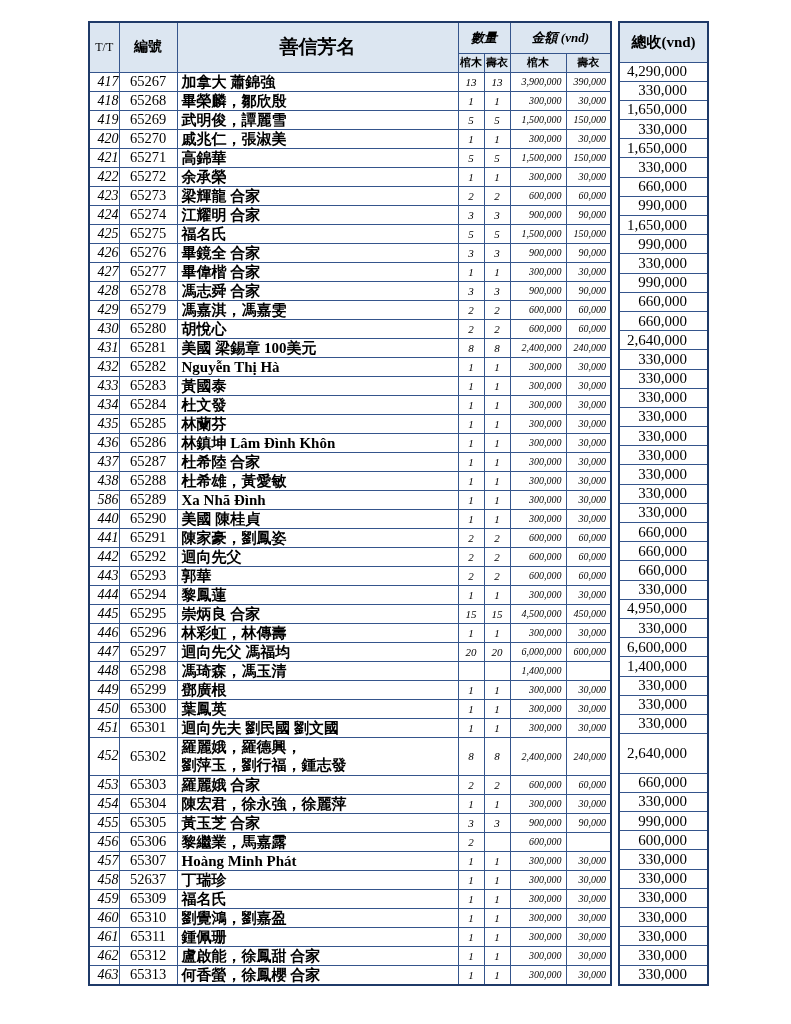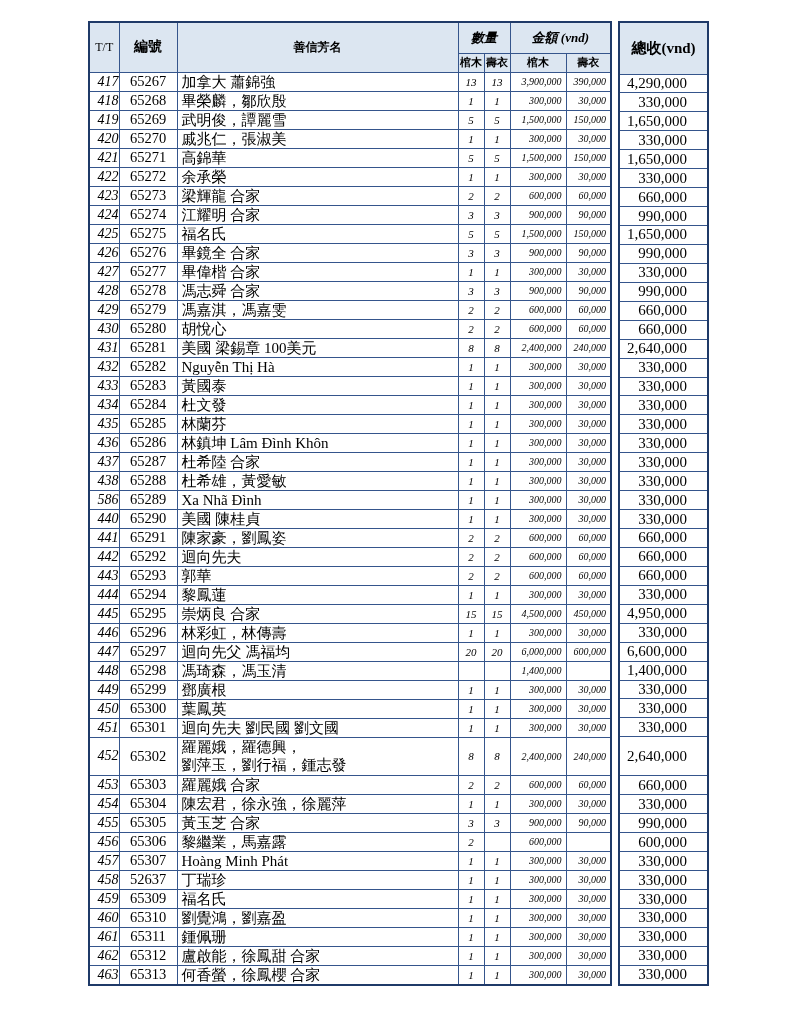--- a/index.html
+++ b/index.html
@@ -35,29 +35,29 @@
     overflow: hidden;
     white-space: nowrap;
   }
   thead th {
     background: var(--header-fill);
     font-weight: 700;
     text-align: center;
   }
   .h-tt   { font-size: 12px; font-weight: 400; height: 19px; }
   .h-id   { font-size: 14px; }
-  .h-name { font-size: 12px; }
+  .h-name { font-size: 19px; }
   .h-span { font-size: 13px; font-style: italic; height: 31px; }
   .h-sub  { font-size: 11px; height: 19px; }
-  .h-total{ font-size: 15px; height: 52px; }
+  .h-total{ font-size: 15px; height: 40px; }
   tbody td { height: 18.4px; background: #fff; }
   tbody tr.tall td { height: 38px; }
   .c-tt    { font-size: 14px; font-style: italic; text-align: right; }
   .c-id    { font-size: 14.5px; text-align: center; }
-  .c-name  { font-size: 15px; font-weight: 400; text-align: left; padding-left: 4px; line-height: 18px; }
+  .c-name  { font-size: 15px; font-weight: 700; text-align: left; padding-left: 4px; line-height: 18px; }
   .c-q     { font-size: 11px; font-style: italic; text-align: center; }
   .c-a     { font-size: 10px; font-style: italic; text-align: right; padding-right: 4px; }
   .c-total { font-size: 15px; text-align: right; padding-right: 20px; }
 </style>
 </head>
 <body>
 
 <div class="tables-wrap">
 
   <table class="main">
@@ -358,21 +358,21 @@
           </td>
           <td class="c-q">2</td>
           <td class="c-q">2</td>
           <td class="c-a">600,000</td>
           <td class="c-a">60,000</td>
         </tr>
         <tr>
           <td class="c-tt">442</td>
           <td class="c-id">65292</td>
           <td class="c-name">
-            <div>迴向先夫</div>
+            <div>迴向先父</div>
           </td>
           <td class="c-q">2</td>
           <td class="c-q">2</td>
           <td class="c-a">600,000</td>
           <td class="c-a">60,000</td>
         </tr>
         <tr>
           <td class="c-tt">443</td>
           <td class="c-id">65293</td>
           <td class="c-name">

